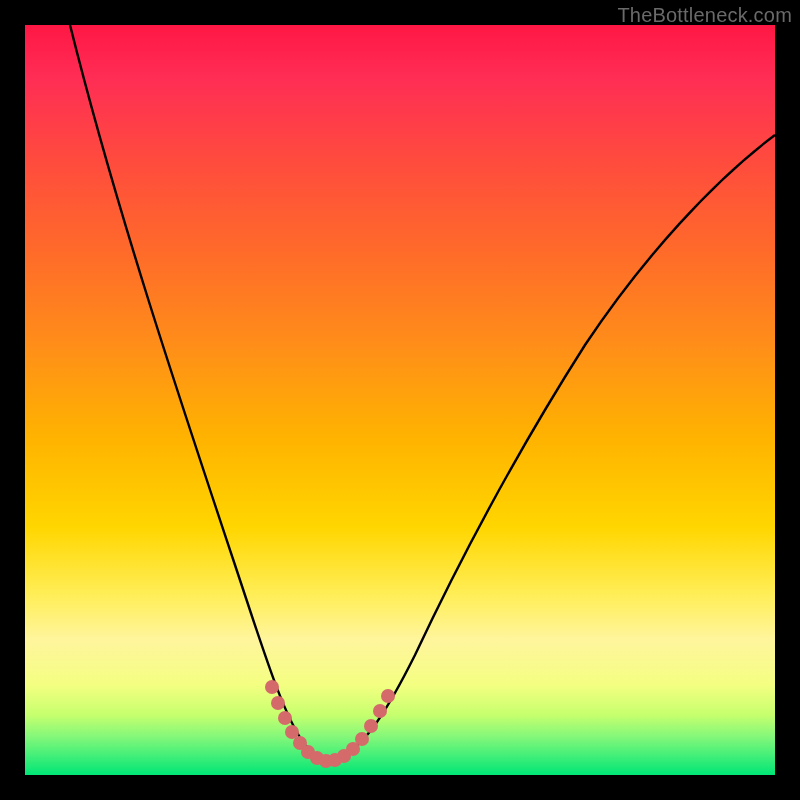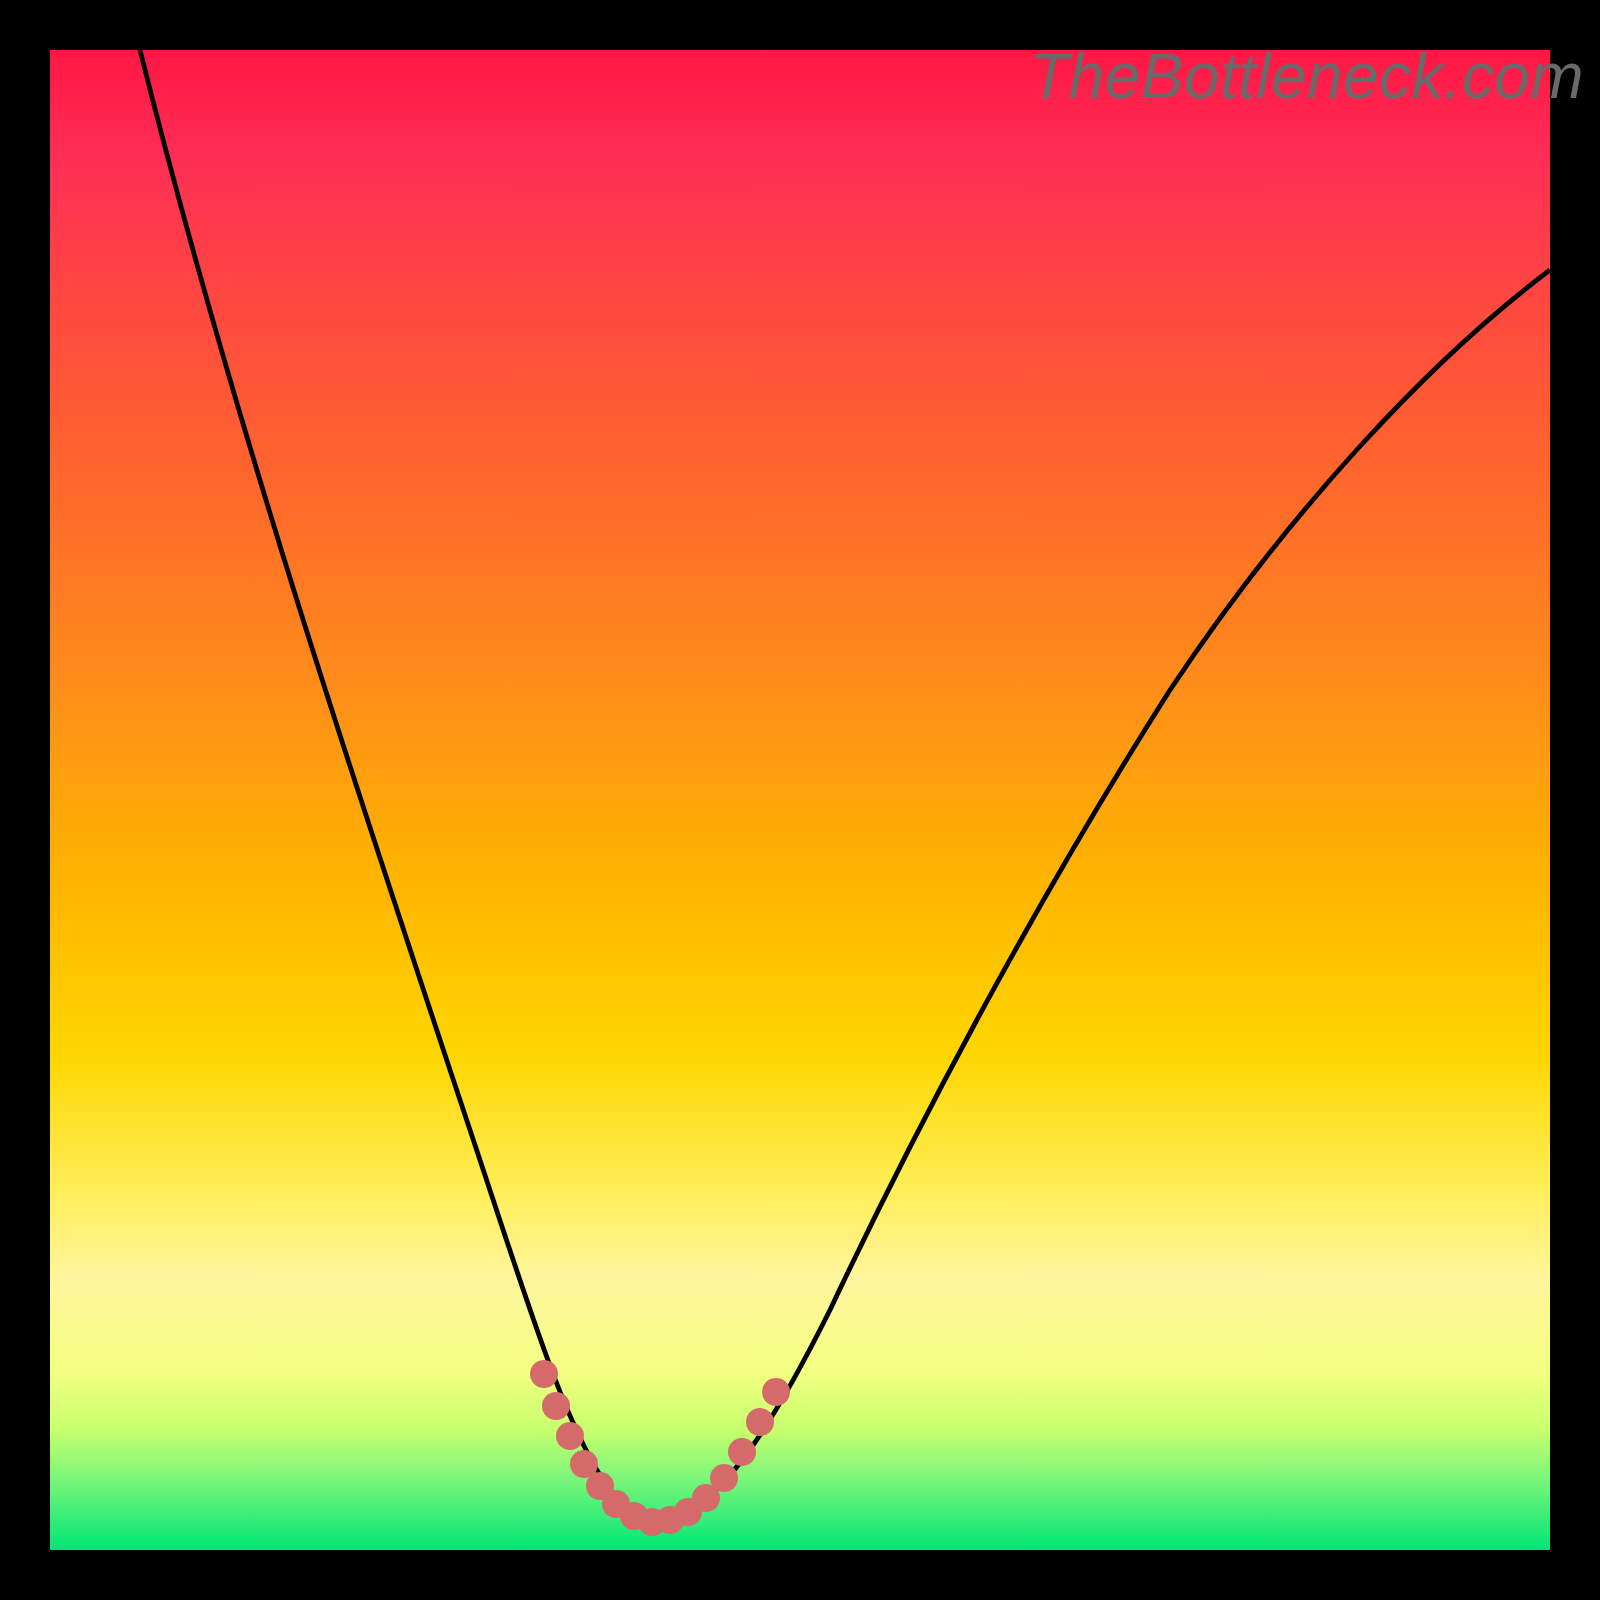--- a/index.html
+++ b/index.html
@@ -9,28 +9,27 @@
     font-family: Arial, Helvetica, sans-serif;
   }
   .stage {
     position: relative;
     width: 800px;
     height: 800px;
     background: #000;
   }
   .watermark {
     position: absolute;
-    top: 20px;
+    top: 4px;
     right: 8px;
-    font-size: 32px;
+    font-size: 20px;
     color: #6a6a6a;
     font-family: Arial, sans-serif;
     letter-spacing: 0.2px;
     z-index: 20;
-    font-style: italic;
   }
   .plot-area {
     position: absolute;
     left: 25px;
     top: 25px;
     width: 750px;
     height: 750px;
     overflow: hidden;
   }
   .gradient-bg {

